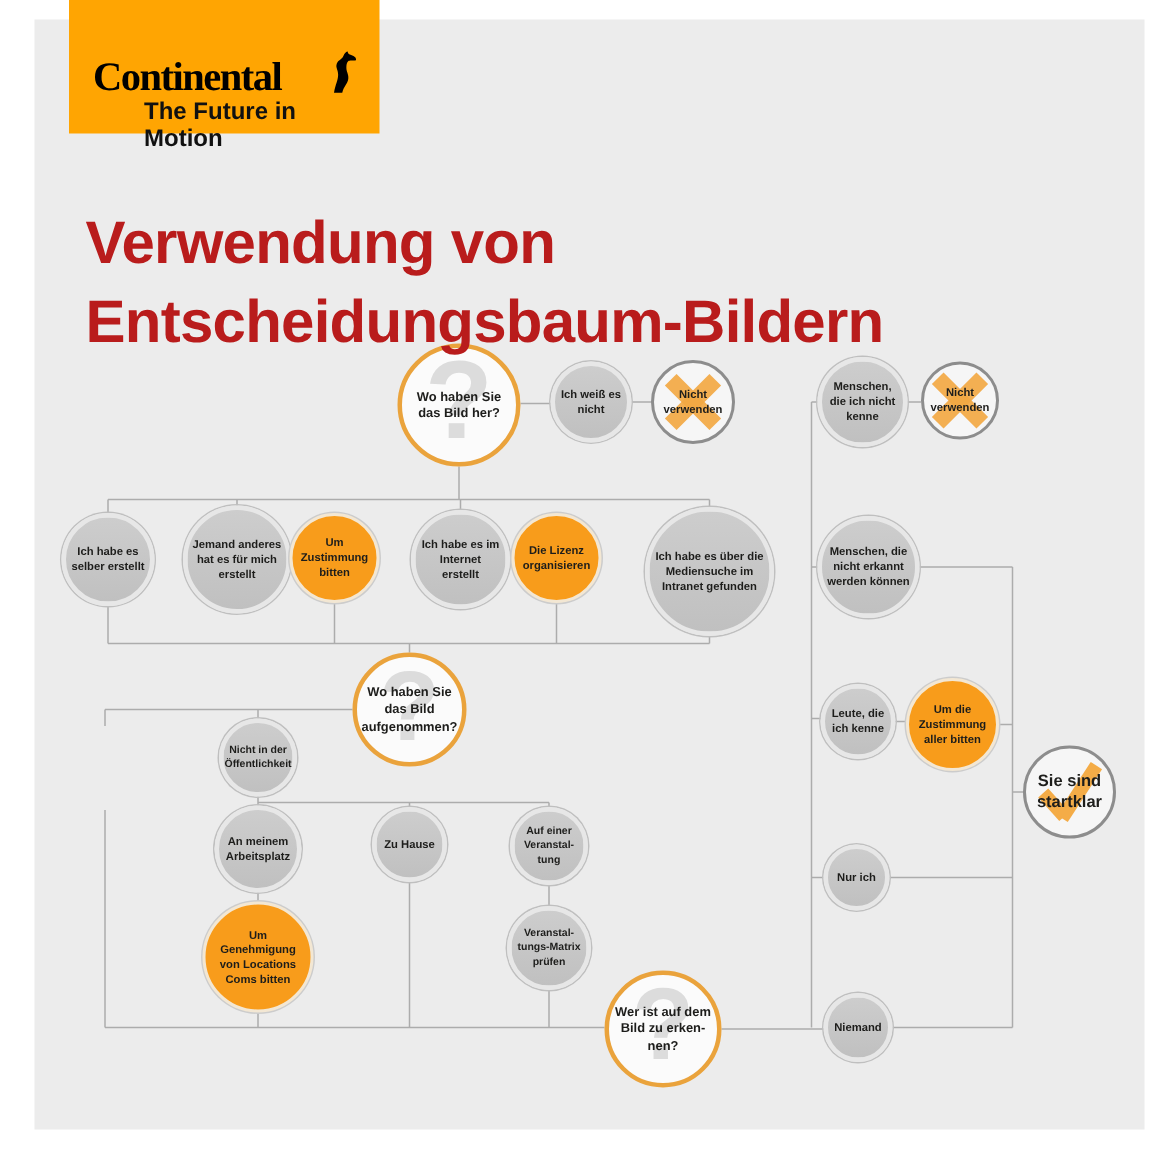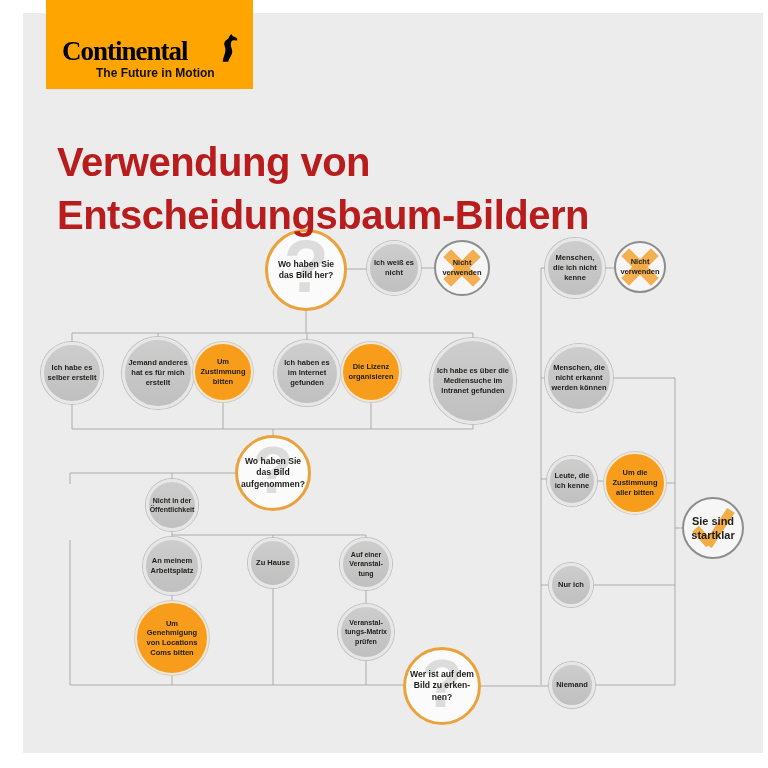--- a/index.html
+++ b/index.html
@@ -5,21 +5,21 @@
   html,body{margin:0;padding:0;}
   body{width:768px;height:768px;background:#ffffff;font-family:"Liberation Sans",sans-serif;}
   #stage{position:relative;width:768px;height:768px;overflow:hidden;background:#ffffff;margin-left:10px;}
   #panel{position:absolute;left:13px;top:13px;width:740px;height:740px;background:#ececec;}
 
   
   #logo{position:absolute;left:36px;top:0;width:207px;height:89px;background:#ffa502;z-index:5;}
   #logo .word{position:absolute;left:16px;top:36px;font-family:"Liberation Serif",serif;
     font-weight:bold;font-size:27px;letter-spacing:-1px;color:#000;}
   #logo .horse{position:absolute;right:12px;top:34px;width:22px;height:28px;}
-  #logo .tag{position:absolute;left:50px;top:66px;font-size:12px;font-weight:bold;color:#111;}
+  #logo .tag{position:absolute;left:50px;top:66px;font-size:16px;font-weight:bold;color:#111;}
 
   
   #title{position:absolute;left:47px;top:136px;color:#b91c1c;font-weight:bold;
     font-size:40px;line-height:1.33;letter-spacing:-0.5px;z-index:4;}
 
   
   #wires{position:absolute;left:0;top:0;width:768px;height:768px;z-index:1;}
 
   
   .node{position:absolute;z-index:2;border-radius:50%;display:flex;align-items:center;justify-content:center;
@@ -103,21 +103,21 @@
   <div class="node g" style="--x:62;--y:373;--r:31">
     <span class="lbl">Ich habe es selber erstellt</span>
   </div>
   <div class="node g" style="--x:148;--y:373;--r:36">
     <span class="lbl">Jemand anderes hat es für mich erstellt</span>
   </div>
   <div class="node o" style="--x:213;--y:372;--r:30">
     <span class="lbl">Um Zustimmung bitten</span>
   </div>
   <div class="node g" style="--x:297;--y:373;--r:33">
-    <span class="lbl">Ich haben es im Internet gefunden</span>
+    <span class="lbl">Ich habe es im Internet erstellt</span>
   </div>
   <div class="node o" style="--x:361;--y:372;--r:30">
     <span class="lbl">Die Lizenz organisieren</span>
   </div>
   <div class="node g" style="--x:463;--y:381;--r:43">
     <span class="lbl">Ich habe es über die Mediensuche im Intranet gefunden</span>
   </div>
   <div class="node g" style="--x:569;--y:378;--r:34">
     <span class="lbl">Menschen, die nicht erkannt werden können</span>
   </div>

